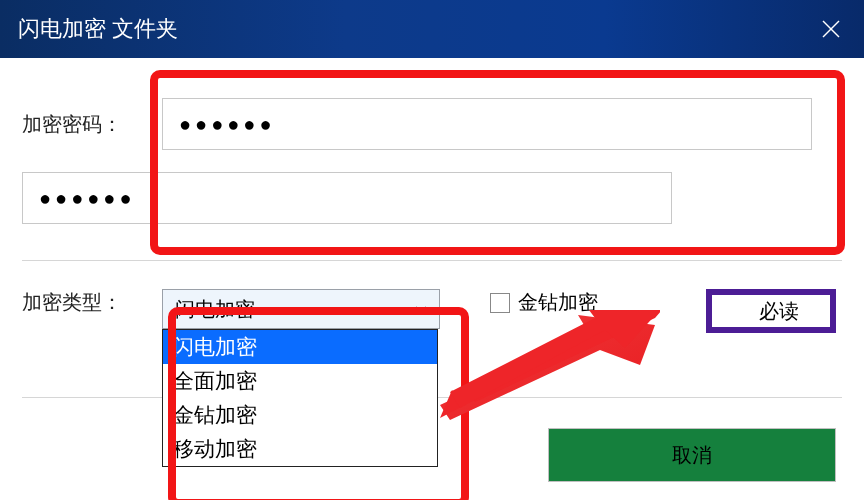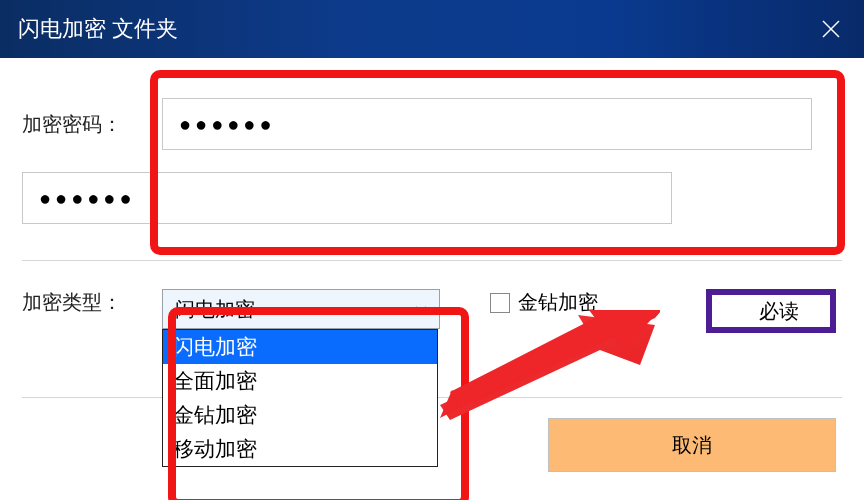--- a/index.html
+++ b/index.html
@@ -151,25 +151,25 @@
     cursor: pointer;
     padding-left: 16px;
   }
   .btn-required {
     margin-left: auto;
     margin-right: 6px;
   }
   .cancel-row {
     position: absolute;
     right: 28px;
-    top: 418px;
+    top: 428px;
     width: 288px;
     height: 54px;
     border: 1px solid #c0c0c0;
-    background: #fdba74;
+    background: #15803d;
     font-size: 20px;
     display: flex;
     align-items: center;
     justify-content: center;
     cursor: pointer;
   }
   .footer-divider {
     position: absolute;
     left: 22px;
     right: 22px;

